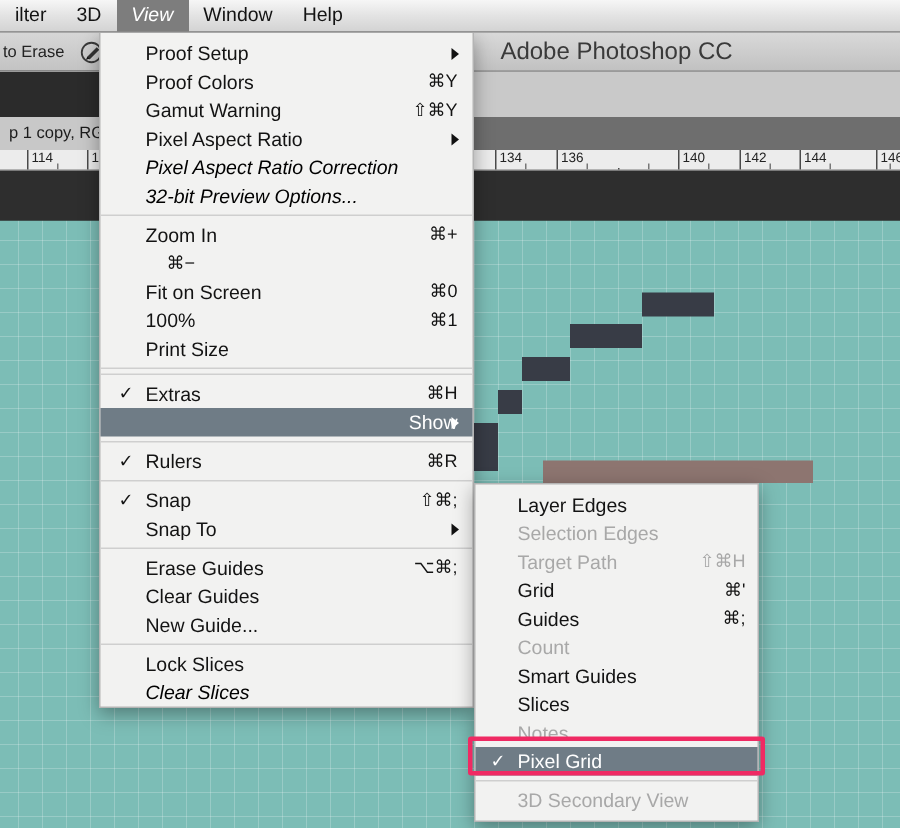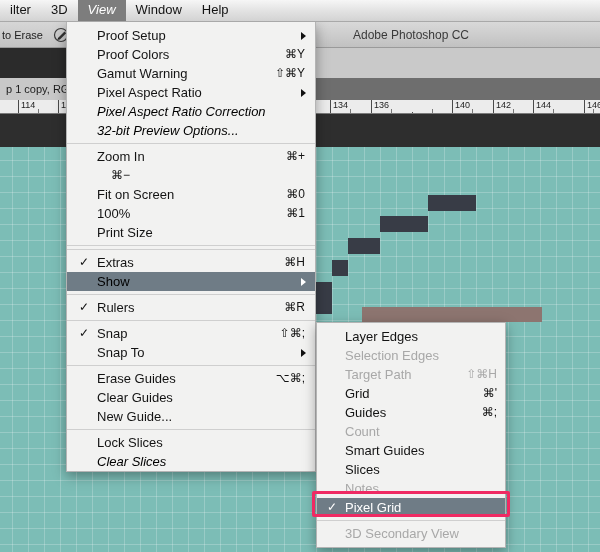--- a/index.html
+++ b/index.html
@@ -36,21 +36,21 @@
   }
   #optionsbar .lbl { padding-left:2px; }
   #opt-icon { margin-left:10px; width:18px; height:18px; }
 
   
   #apptitle {
     position:absolute; left:222px; top:22px; width:378px; height:26px;
     background:linear-gradient(to bottom,#d9d9d9,#c1c1c1);
     border-bottom:1px solid #9a9a9a;
     display:flex; align-items:center; justify-content:center;
-    font-size:12px; color:#3a3a3a;
+    font-size:16px; color:#3a3a3a;
     z-index:6;
   }
 
   
   #optfill {
     position:absolute; left:222px; top:48px; width:378px; height:30px;
     background:#c9c9c9;
     z-index:4;
   }
 
@@ -134,21 +134,21 @@
     padding-left:30px; padding-right:10px;
     color:#131313; white-space:nowrap;
     display:flex; align-items:center;
   }
   .mi .txt { flex:1; }
   .mi .sc {
     color:#131313; font-size:12px; text-align:right;
     font-family:"Liberation Sans", sans-serif; padding-left:14px;
   }
   .mi.dis { color:#000000;font-style:italic; }
-  .mi.hl { background:#6f7c86; color:#000000; }
+  .mi.hl { background:#6f7c86; color:#ffffff;text-align:right; }
   .mi .arrow {
     position:absolute; right:9px; top:50%; transform:translateY(-50%);
     width:0;height:0;border-left:5px solid #111;
     border-top:4px solid transparent;border-bottom:4px solid transparent;
   }
   .mi.hl .arrow { border-left-color:#fff; }
   .mi .chk {
     position:absolute; left:12px; top:0; height:19px; line-height:19px;
     font-size:12px;
   }

